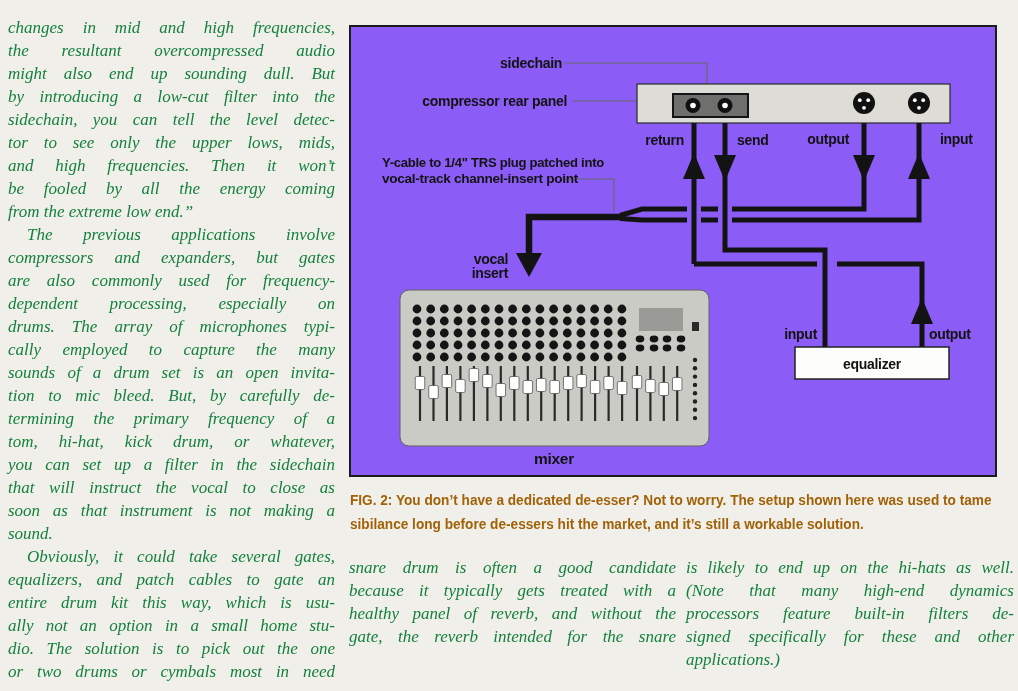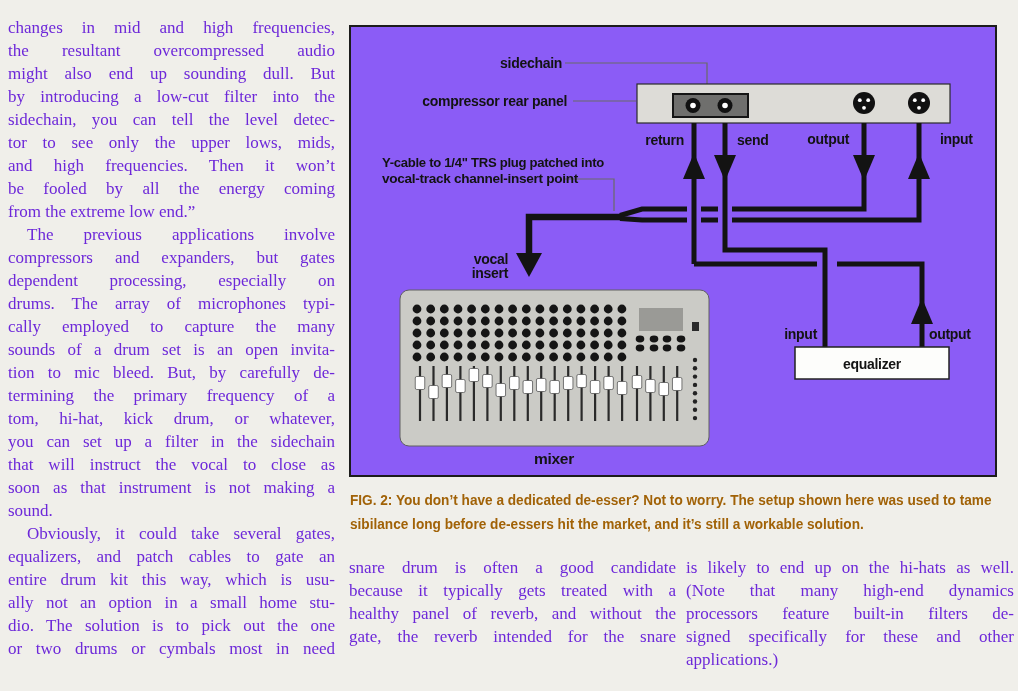--- a/index.html
+++ b/index.html
@@ -5,23 +5,24 @@
   html,body{margin:0;padding:0;}
   body{
     position:relative;
     width:1018px;height:691px;
     background:#f0efea;
     overflow:hidden;
     font-family:"Liberation Serif",serif;
   }
   .col{
     position:absolute;
-    color:#6d28d9;
+    color:#15803d;
     font-size:17px;
     line-height:23px;
+    font-style:italic;
   }
   .line{text-align:justify;text-align-last:justify;}
   .line.end{text-align-last:left;}
   .para.indent .line:first-child{text-indent:19px;}
 
   .figure-frame{
     position:absolute;
     left:349px;top:25px;
     width:648px;height:452px;
     background:#8b5cf6;
@@ -61,20 +62,21 @@
       <div class="line">by introducing a low-cut filter into the</div>
       <div class="line">sidechain, you can tell the level detec-</div>
       <div class="line">tor to see only the upper lows, mids,</div>
       <div class="line">and high frequencies. Then it won’t</div>
       <div class="line">be fooled by all the energy coming</div>
       <div class="line end">from the extreme low end.”</div>
     </div>
     <div class="para indent">
       <div class="line">The previous applications involve</div>
       <div class="line">compressors and expanders, but gates</div>
+      <div class="line">are also commonly used for frequency-</div>
       <div class="line">dependent processing, especially on</div>
       <div class="line">drums. The array of microphones typi-</div>
       <div class="line">cally employed to capture the many</div>
       <div class="line">sounds of a drum set is an open invita-</div>
       <div class="line">tion to mic bleed. But, by carefully de-</div>
       <div class="line">termining the primary frequency of a</div>
       <div class="line">tom, hi-hat, kick drum, or whatever,</div>
       <div class="line">you can set up a filter in the sidechain</div>
       <div class="line">that will instruct the vocal to close as</div>
       <div class="line">soon as that instrument is not making a</div>

